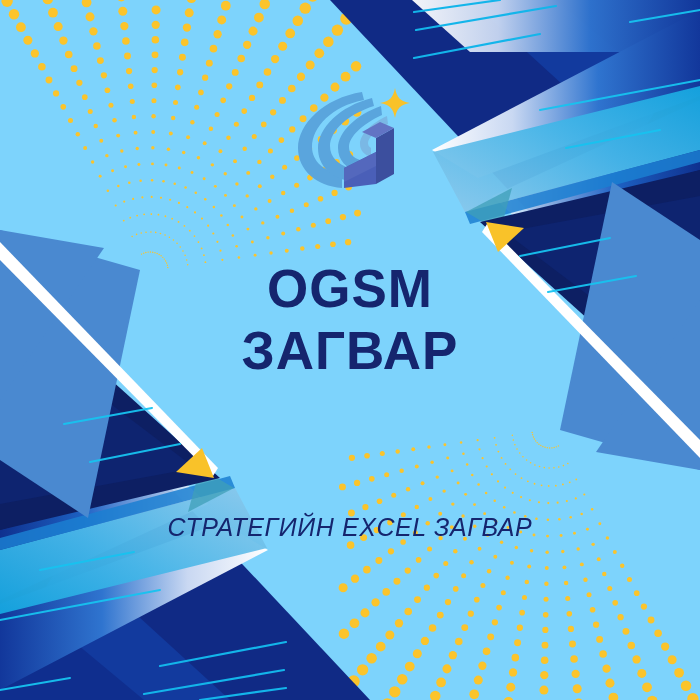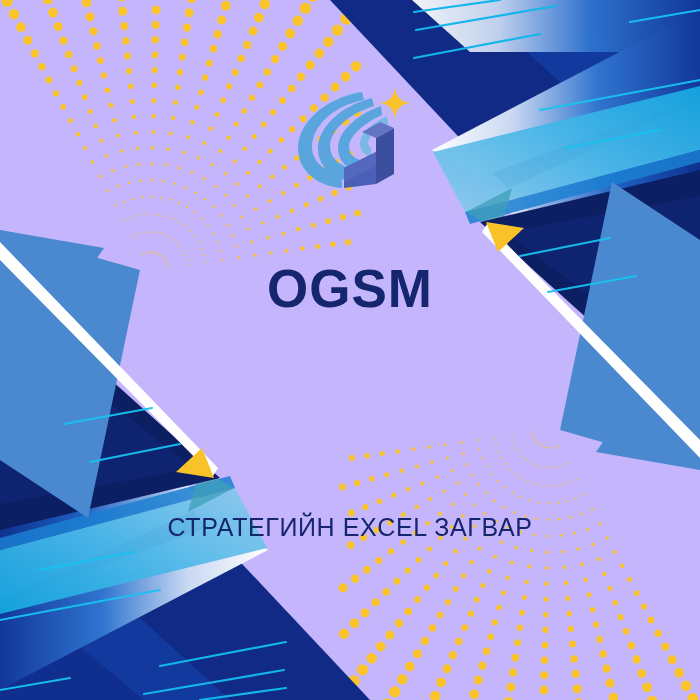--- a/index.html
+++ b/index.html
@@ -5,21 +5,21 @@
 <style>
   html,body{margin:0;padding:0;background:#ffffff;}
   body{
     font-family:"Liberation Sans","DejaVu Sans",sans-serif;
     -webkit-font-smoothing:antialiased;
   }
   #slide{
     position:relative;
     width:700px;height:700px;
     overflow:hidden;
-    background:#c4b5fd;
+    background:#7dd3fc;
   }
   .layer{position:absolute;inset:0;width:700px;height:700px;pointer-events:none;}
   .layer svg{display:block;width:700px;height:700px;}
 
   
   .content{
     position:absolute;inset:0;
     display:flex;flex-direction:column;align-items:center;
     z-index:40;
   }
@@ -42,20 +42,21 @@
     font-weight:bold;
     font-size:53px;
     line-height:62px;
     letter-spacing:1px;
   }
 
   .sub-block{
     position:absolute;
     left:0;right:0;top:513px;
     text-align:center;
+    font-style:italic;
   }
   .subtitle{
     display:block;
     color:#15256e;
     font-size:25px;
     letter-spacing:0.6px;
     font-weight:400;
   }
   .company{
     display:block;
@@ -794,20 +795,21 @@
 
         <path d="M60,86 L92,70 L92,84 L60,100 Z" fill="#5468bd"></path>
 
         <path d="M111,6 C113,16 116,19 126,21 C116,23 113,26 111,36
                  C109,26 106,23 96,21 C106,19 109,16 111,6 Z" fill="#f9c229"></path>
       </svg>
     </div>
 
     <div class="title-block">
       <span class="title-line">OGSM</span>
+      <span class="title-line">ЗАГВАР</span>
     </div>
 
     <div class="sub-block">
       <span class="subtitle">СТРАТЕГИЙН EXCEL ЗАГВАР</span>
     </div>
 
   </div>
 </div>
 
 </body></html>

